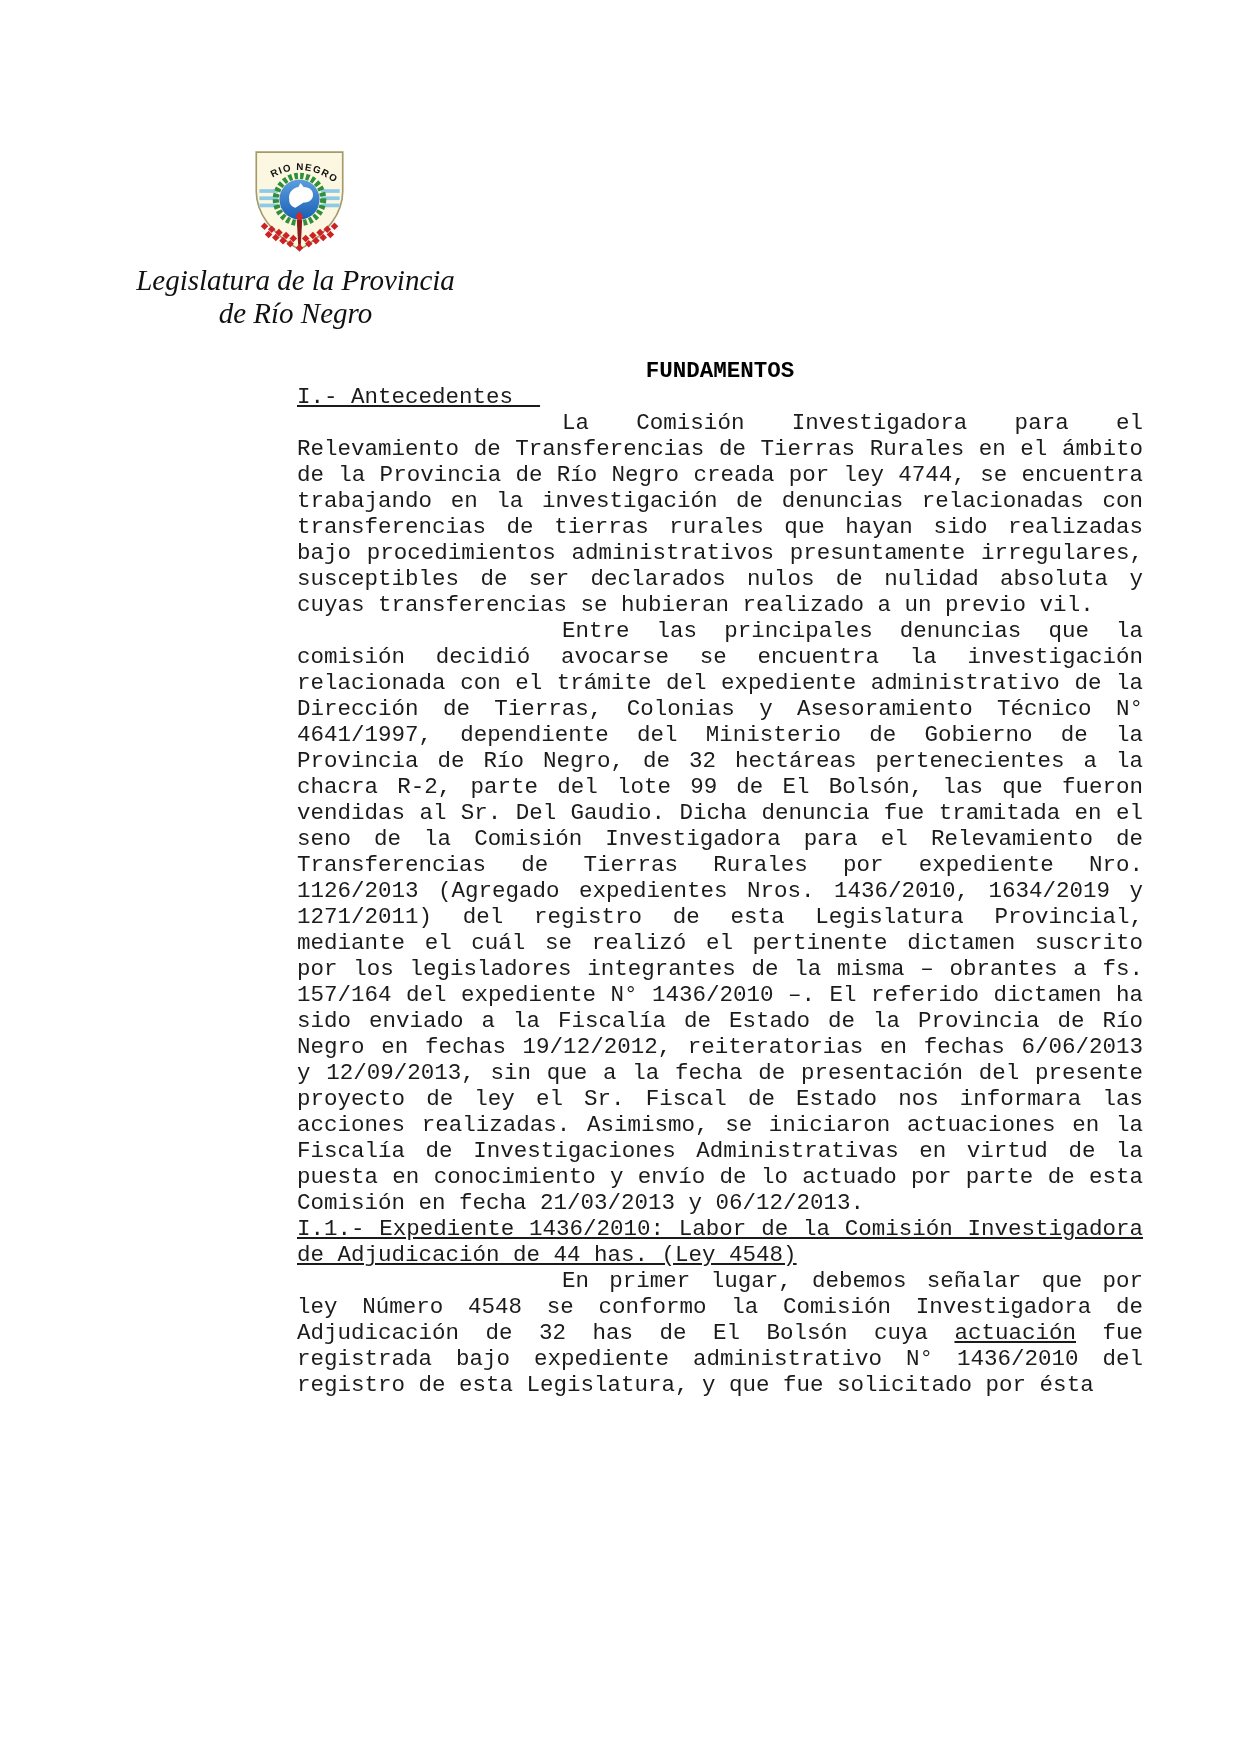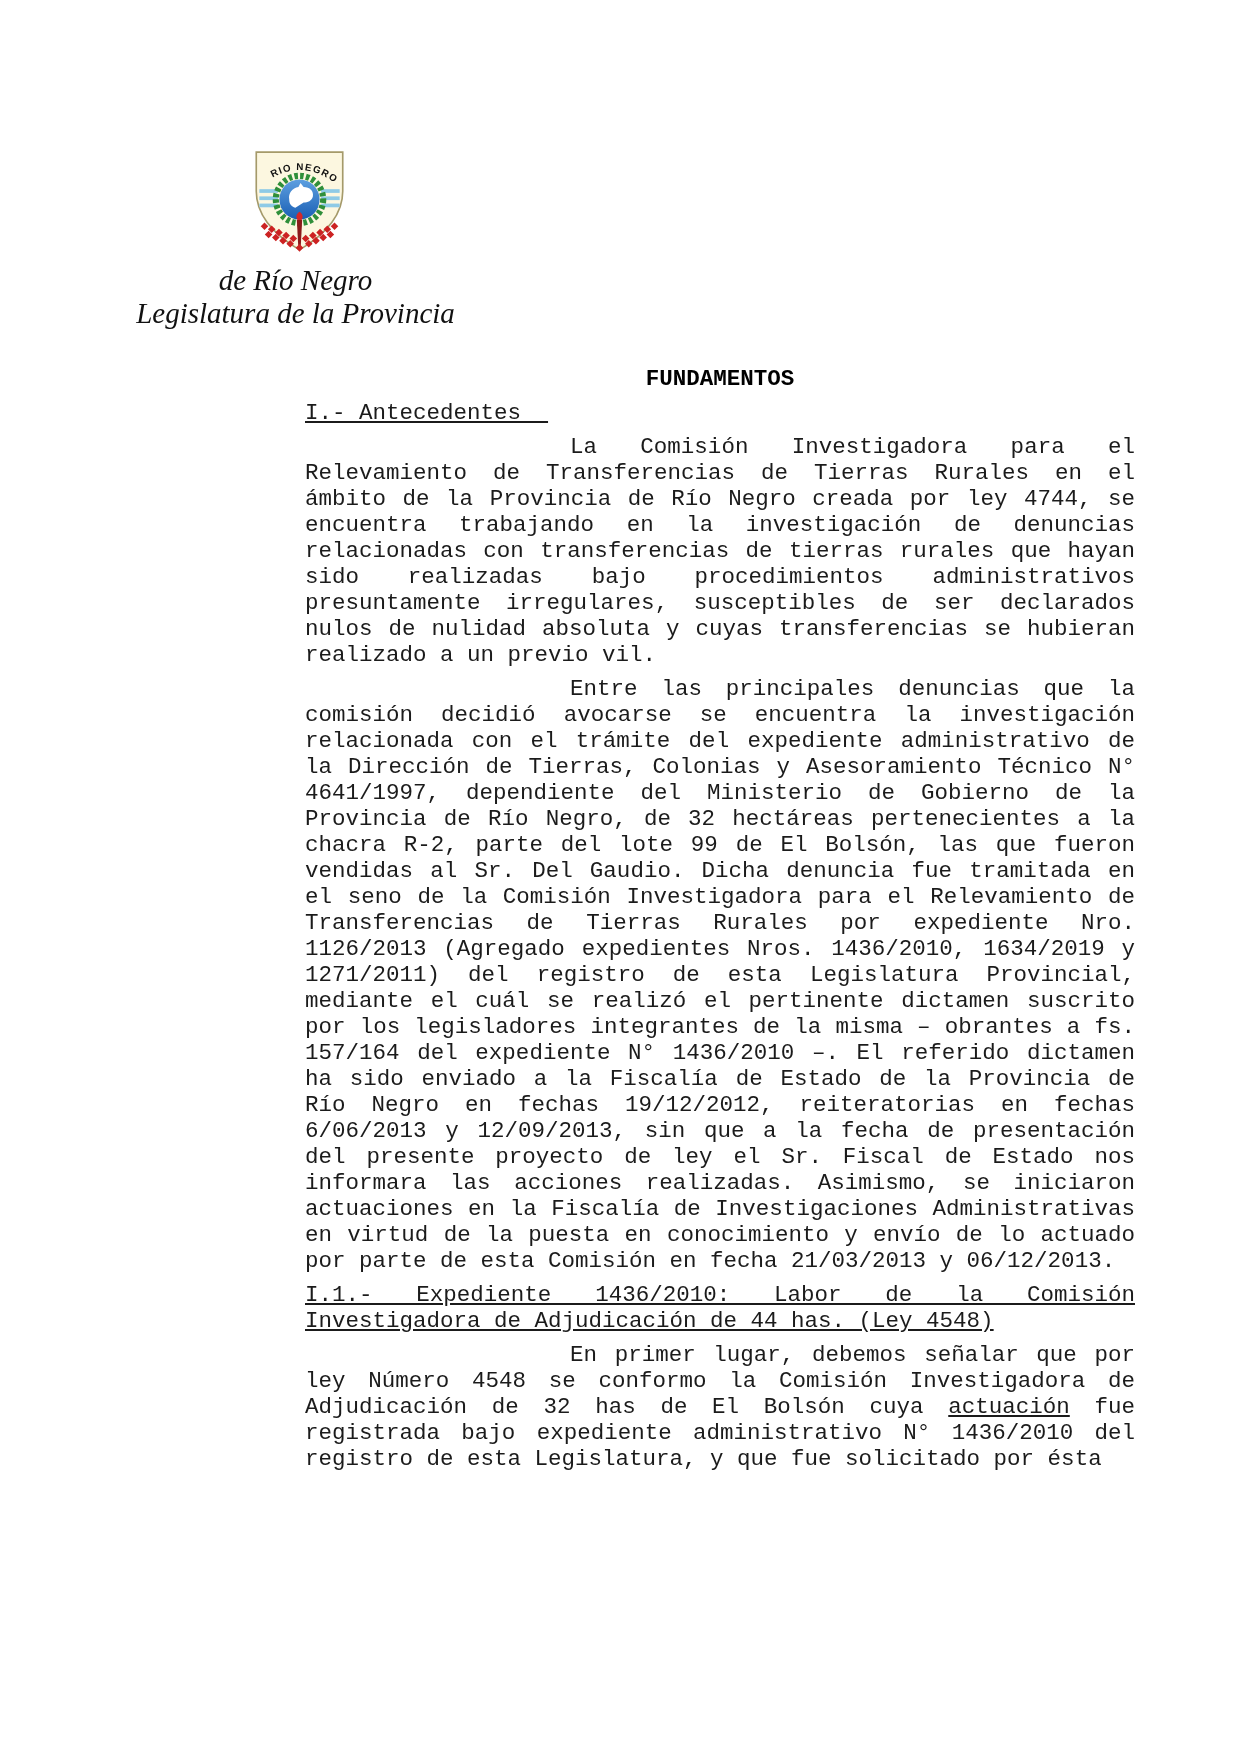--- a/index.html
+++ b/index.html
@@ -18,21 +18,21 @@
     font-family:"Liberation Serif","DejaVu Serif",serif;
     font-style:italic;font-size:29px;line-height:33px;
     text-align:center;color:#111;
   }
   
   .doc{
     position:absolute;left:297px;top:358px;width:846px;
     font-family:"Liberation Mono","DejaVu Sans Mono",monospace;
     font-size:22.5px;line-height:26px;color:#1b1b1b;
   }
-  .doc p{margin:8px;}
+  .doc p{margin:0;}
   .doc-title{
     text-align:center;font-weight:bold;font-size:22.5px;
     letter-spacing:0px;color:#000;
   }
   .para{text-align:justify;}
   .para.indent{text-indent:265px;}
   .heading-underline{text-decoration:underline;}
   .heading-justified{text-align:justify;}
   .u{text-decoration:underline;}
   .mt33{margin-top:33px;}
@@ -101,22 +101,22 @@
         <use href="#diam" x="76" y="84"></use>
           <use href="#diam" x="69" y="87"></use>
         <use href="#diam" x="62" y="90"></use>
           <use href="#diam" x="55" y="93"></use>
         <use href="#diam" x="46" y="97"></use>
       </g>
     </svg>
   </div>
 
   <div class="org-title">
+    <div>Legislatura de la Provincia</div>
     <div>de Río Negro</div>
-    <div>Legislatura de la Provincia</div>
   </div>
 
   <div class="doc">
 
     <p class="doc-title">FUNDAMENTOS</p>
 
 
 
     <p class="mt23">
       <span class="heading-underline">I.- Antecedentes&nbsp;&nbsp;</span>

